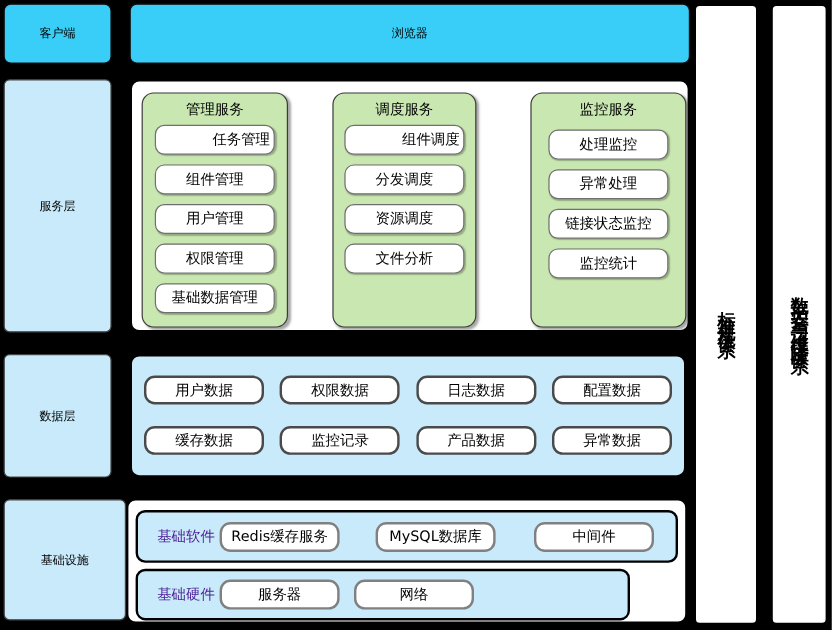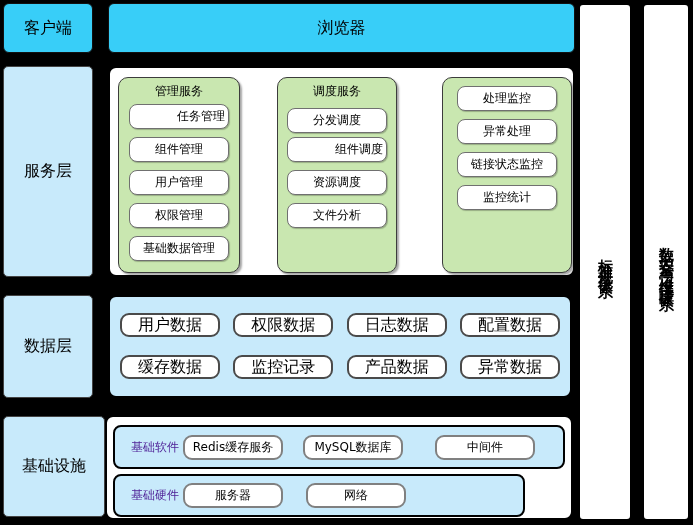--- a/index.html
+++ b/index.html
@@ -1,34 +1,34 @@
 <!DOCTYPE html>
 <html><head>
 <meta charset="utf-8">
 <style>
   html,body{margin:0;padding:0;}
   body{font-family:"DejaVu Sans","Liberation Sans",sans-serif;}
   #canvas{position:relative;width:693px;height:525px;background:#000;overflow:hidden;}
   .abs{position:absolute;box-sizing:border-box;}
-  .block{display:flex;align-items:center;justify-content:center;font-size:16px;color:#000;}
+  .block{display:flex;align-items:center;justify-content:center;font-size:10px;color:#000;}
   .cyan{background:#38CEF8;border:1px solid #111;border-radius:6px;}
   .lblue{background:#C8EAFB;border:1px solid #444;border-radius:5px;}
   .container-white{background:#fff;border:2px solid #000;border-radius:8px;}
   .container-blue{background:#C8EAFB;border:2px solid #000;border-radius:8px;}
   .panel{background:#C9E7B0;border:1px solid #3c3c3c;border-radius:10px;
          box-shadow:2px 2px 2px rgba(0,0,0,0.35);}
   .panel-title{margin-top:5px;text-align:center;font-size:12px;color:#000;}
   .pbtn{display:flex;align-items:center;justify-content:center;box-sizing:border-box;
         width:100px;height:25px;margin:8px auto 0;background:#fff;border:1px solid #707070;
         border-radius:8px;font-size:12px;color:#000;box-shadow:1px 1px 1px rgba(0,0,0,0.25);}
   .pbtn.first{margin-top:4px;padding-left:44px;}
   .data-row{display:flex;justify-content:space-between;padding:0 10px;}
   .dbtn{display:flex;align-items:center;justify-content:center;box-sizing:border-box;
         width:100px;height:24px;background:#fff;border:2px solid #4a4a4a;border-radius:9px;
-        font-size:16px;color:#000;}
+        font-size:12px;color:#000;}
   .infra-row{background:#C8EAFB;border:2px solid #000;border-radius:8px;
              display:flex;align-items:center;padding-left:16px;}
   .infra-label{font-size:12px;color:#4c1d95;width:52px;flex:none;}
   .ibtn{display:flex;align-items:center;justify-content:center;box-sizing:border-box;
         width:100px;height:25px;background:#fff;border:2px solid #808080;border-radius:9px;
         font-size:12px;color:#000;flex:none;}
   .sidebar{background:#fff;border:2px solid #000;border-radius:5px;
            display:flex;align-items:center;justify-content:center;}
   .sidebar span{writing-mode:vertical-lr;text-orientation:upright;
                 font-size:15px;font-weight:bold;letter-spacing:5px;color:#000;}
@@ -49,27 +49,28 @@
       <div class="panel-title">管理服务</div>
       <div class="pbtn first">任务管理</div>
       <div class="pbtn">组件管理</div>
       <div class="pbtn">用户管理</div>
       <div class="pbtn">权限管理</div>
       <div class="pbtn">基础数据管理</div>
     </div>
 
     <div class="abs panel" style="left:167px;top:9px;width:120px;height:196px;">
       <div class="panel-title">调度服务</div>
+      <div class="pbtn first">组件调度</div>
       <div class="pbtn">分发调度</div>
-      <div class="pbtn first">组件调度</div>
       <div class="pbtn">资源调度</div>
       <div class="pbtn">文件分析</div>
     </div>
 
     <div class="abs panel" style="left:332px;top:9px;width:130px;height:196px;">
+      <div class="panel-title">监控服务</div>
       <div class="pbtn">处理监控</div>
       <div class="pbtn">异常处理</div>
       <div class="pbtn">链接状态监控</div>
       <div class="pbtn">监控统计</div>
     </div>
   </div>
 
   <div class="abs block lblue" style="left:3px;top:295px;width:90px;height:103px;">数据层</div>
 
   <div class="abs container-blue" style="left:108px;top:295px;width:464px;height:103px;">
@@ -86,27 +87,27 @@
       <div class="dbtn">异常数据</div>
     </div>
   </div>
 
   <div class="abs block lblue" style="left:3px;top:416px;width:102px;height:101px;">基础设施</div>
 
   <div class="abs container-white" style="left:105px;top:415px;width:468px;height:105px;">
     <div class="abs infra-row" style="left:6px;top:8px;width:452px;height:44px;">
       <div class="infra-label">基础软件</div>
       <div class="ibtn">Redis缓存服务</div>
-      <div class="ibtn" style="margin-left:20px;">MySQL数据库</div>
+      <div class="ibtn" style="margin-left:30px;">MySQL数据库</div>
       <div class="ibtn" style="margin-left:32px;">中间件</div>
     </div>
     <div class="abs infra-row" style="left:6px;top:57px;width:412px;height:43px;">
       <div class="infra-label">基础硬件</div>
       <div class="ibtn">服务器</div>
-      <div class="ibtn" style="margin-left:23px;">网络</div>
+      <div class="ibtn" style="margin-left:12px;">网络</div>
     </div>
   </div>
 
   <div class="abs sidebar" style="left:578px;top:3px;width:54px;height:518px;">
     <span>标准规范体系</span>
   </div>
   <div class="abs sidebar" style="left:642px;top:3px;width:48px;height:518px;">
     <span>数据安全与运维保障体系</span>
   </div>
 

